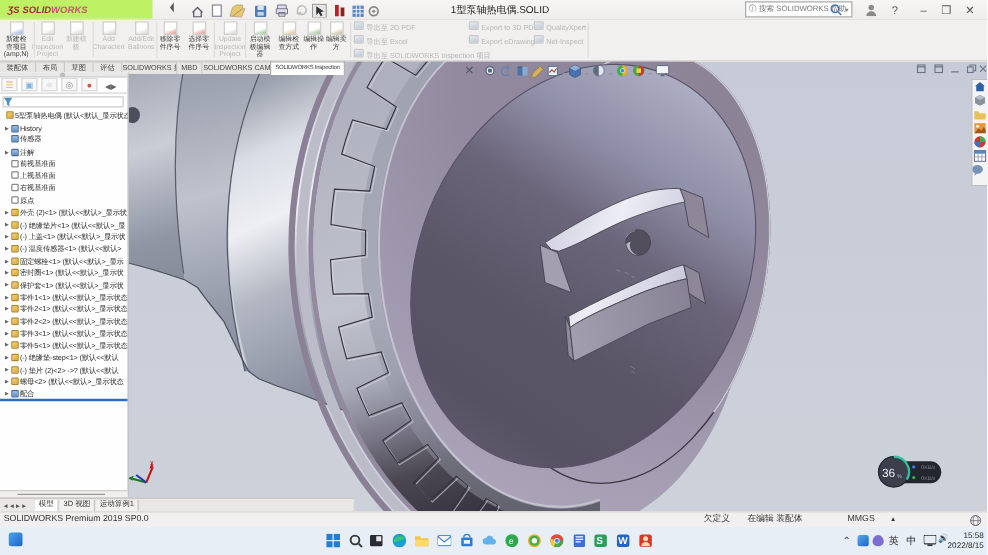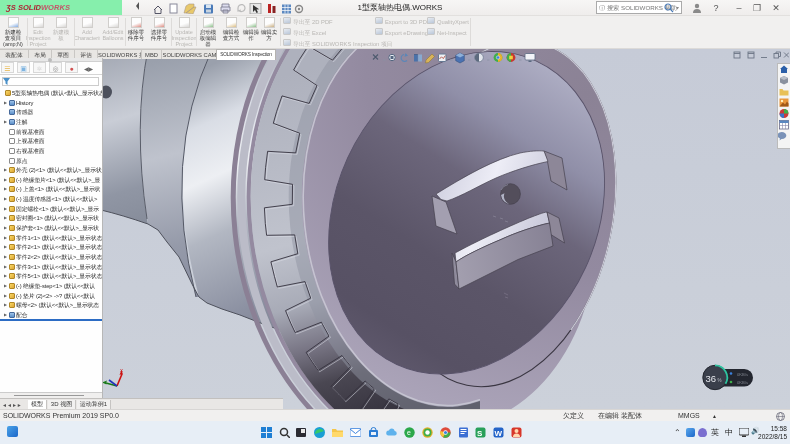--- a/index.html
+++ b/index.html
@@ -1,19 +1,19 @@
 <!DOCTYPE html>
 <html><head><meta charset="utf-8">
 <style>
 *{margin:0;padding:0;box-sizing:border-box}
 html,body{width:790px;height:444px;overflow:hidden;font-family:"Liberation Sans",sans-serif;background:#fff;position:relative}
 .abs{position:absolute}
 
 #titlebar{left:0;top:0;width:790px;height:16px;background:linear-gradient(#f7f6f5,#efedec);border-bottom:1px solid #e2e0de}
-#logo{left:0;top:0;width:122px;height:15px;background:#86efac;color:#ad2435;font-weight:bold;font-size:7.5px;line-height:15px;text-align:left;padding-left:6px;font-style:italic;letter-spacing:0.1px}
+#logo{left:0;top:0;width:122px;height:15px;background:#bef264;color:#ad2435;font-weight:bold;font-size:7.5px;line-height:15px;text-align:left;padding-left:6px;font-style:italic;letter-spacing:0.1px}
 .tbico{top:2px;width:12px;height:12px;font-size:9px;line-height:12px;text-align:center;color:#555}
 #title{left:300px;top:2px;width:200px;text-align:center;font-size:8px;color:#222}
 #search{left:596px;top:1px;width:86px;height:13px;background:#fff;border:1px solid #aaa;font-size:6.2px;color:#777;line-height:12px;padding-left:2px;white-space:nowrap}
 
 #ribbon{left:0;top:16px;width:790px;height:33px;background:#f1f0ef;border-bottom:1px solid #dcdad8}
 .rbtn{top:17px;height:31px;font-size:5.5px;line-height:6.1px;text-align:center;color:#3d3d3d;white-space:pre-line;overflow:hidden}
 .rbtn.dis{color:#b9b7b4}
 .rbtn .ric{display:block;width:11px;height:11px;margin:0 auto 1px}
 .rsep{top:18px;width:1px;height:28px;background:#dddbd9}
 .rexp{font-size:5.8px;color:#b9b7b4;line-height:11px;white-space:nowrap}
@@ -197,21 +197,21 @@
 <path d="M 104,6 a 3.5 3.5 0 1 1 1,2.5 M 104,6 l 0,3 l 3,-1" fill="none" stroke="#bbb" stroke-width="1.2"></path>
 <rect x="116" y="1.5" width="11" height="10.5" fill="#e6e6e6" stroke="#999" stroke-width="0.8"></rect>
 <path d="M 119,3 l 0,7 l 2,-2 l 1.5,3 l 1.5,-0.8 l -1.5,-2.7 l 2.7,-0.3 Z" fill="#333"></path>
 <rect x="134" y="2" width="3" height="9" fill="#b22"></rect>
     <rect x="138.5" y="4" width="3" height="7" fill="#822"></rect>
 <rect x="148" y="2.5" width="9" height="9" fill="#5b88c0"></rect>
     <path d="M 148,5.5 l 9,0 M 148,8.5 l 9,0 M 151,2.5 l 0,9 M 154,2.5 l 0,9" stroke="#fff" stroke-width="0.7"></path>
 <circle cx="165" cy="7" r="3.5" fill="none" stroke="#888" stroke-width="1.4"></circle>
     <circle cx="165" cy="7" r="1.2" fill="#888"></circle>
 </svg>
-<div id="title" <div="" class="abs">1型泵轴热电偶.WORKS</div>
+<div id="title" <div="" class="abs">1型泵轴热电偶.SOLID</div>
 <div id="search" class="abs">ⓘ 搜索 SOLIDWORKS 帮助</div>
 <svg class="abs" style="left:664px;top:3px" width="16" height="10">
     <circle cx="4" cy="4" r="3" fill="none" stroke="#4a7ab5" stroke-width="1.2"></circle>
     <line x1="6.2" y1="6.2" x2="9" y2="9" stroke="#4a7ab5" stroke-width="1.2"></line>
     <path d="M 12,4 l 3,0 l -1.5,2.5 Z" fill="#888"></path>
   </svg>
 <svg class="abs" style="left:692px;top:3px" width="10" height="10">
     <circle cx="5" cy="3" r="2.2" fill="#8a8a8a"></circle>
     <path d="M 1,10 a 4 4 0 0 1 8,0 Z" fill="#8a8a8a"></path>
   </svg>

